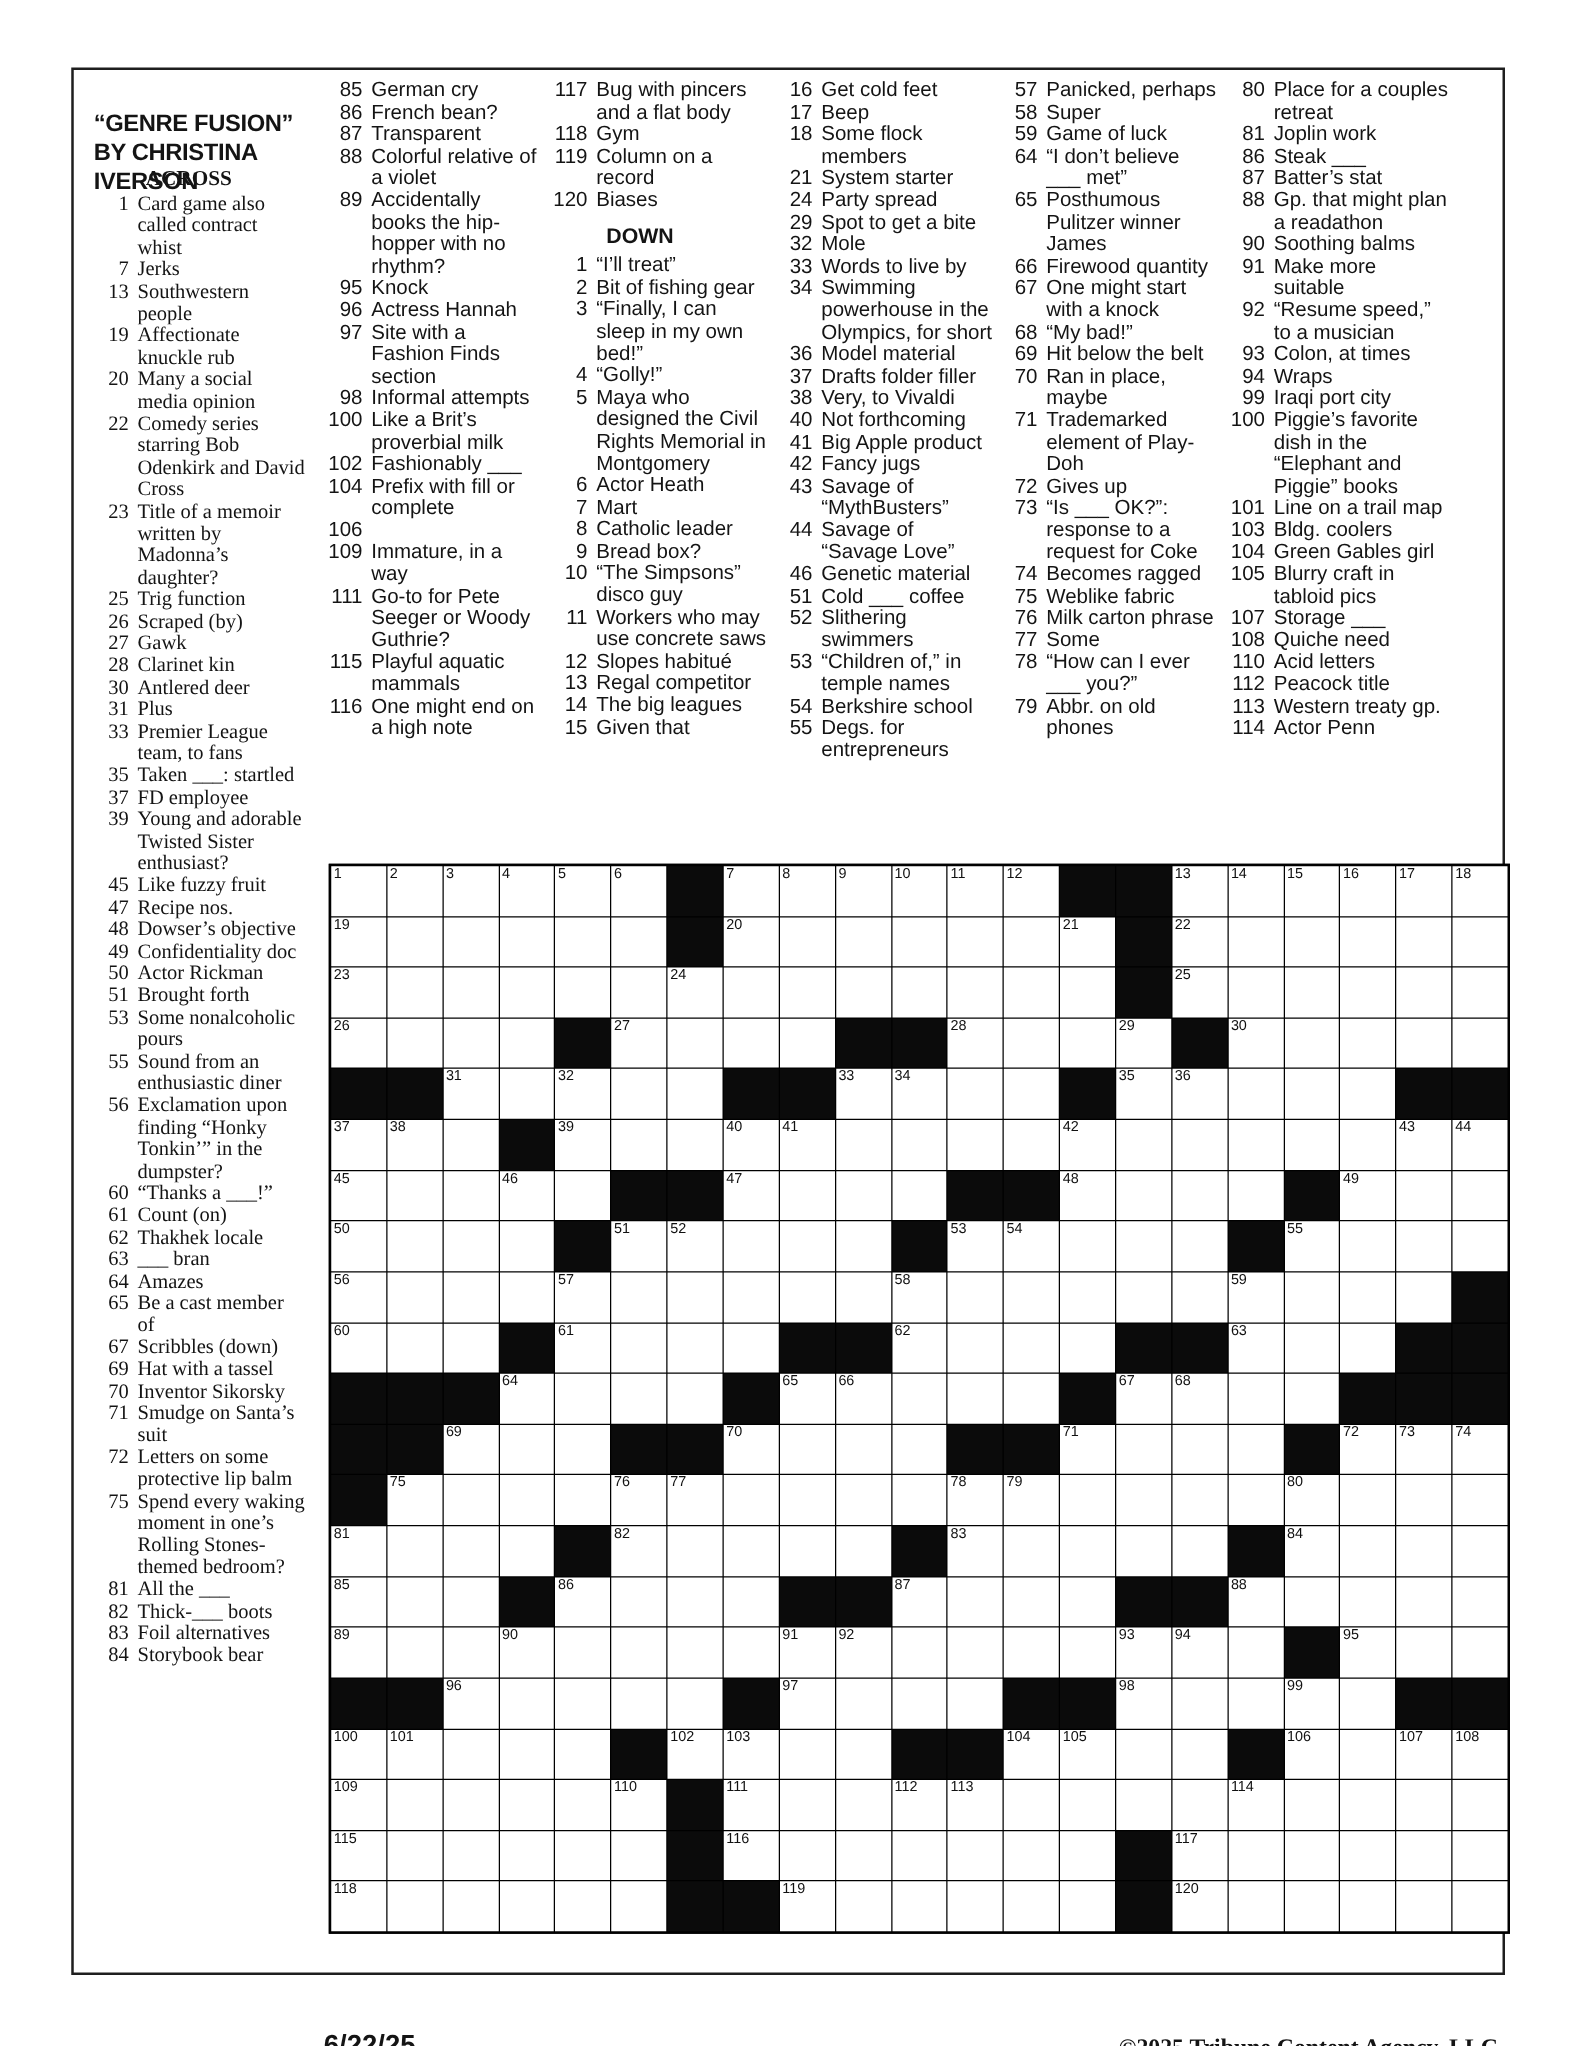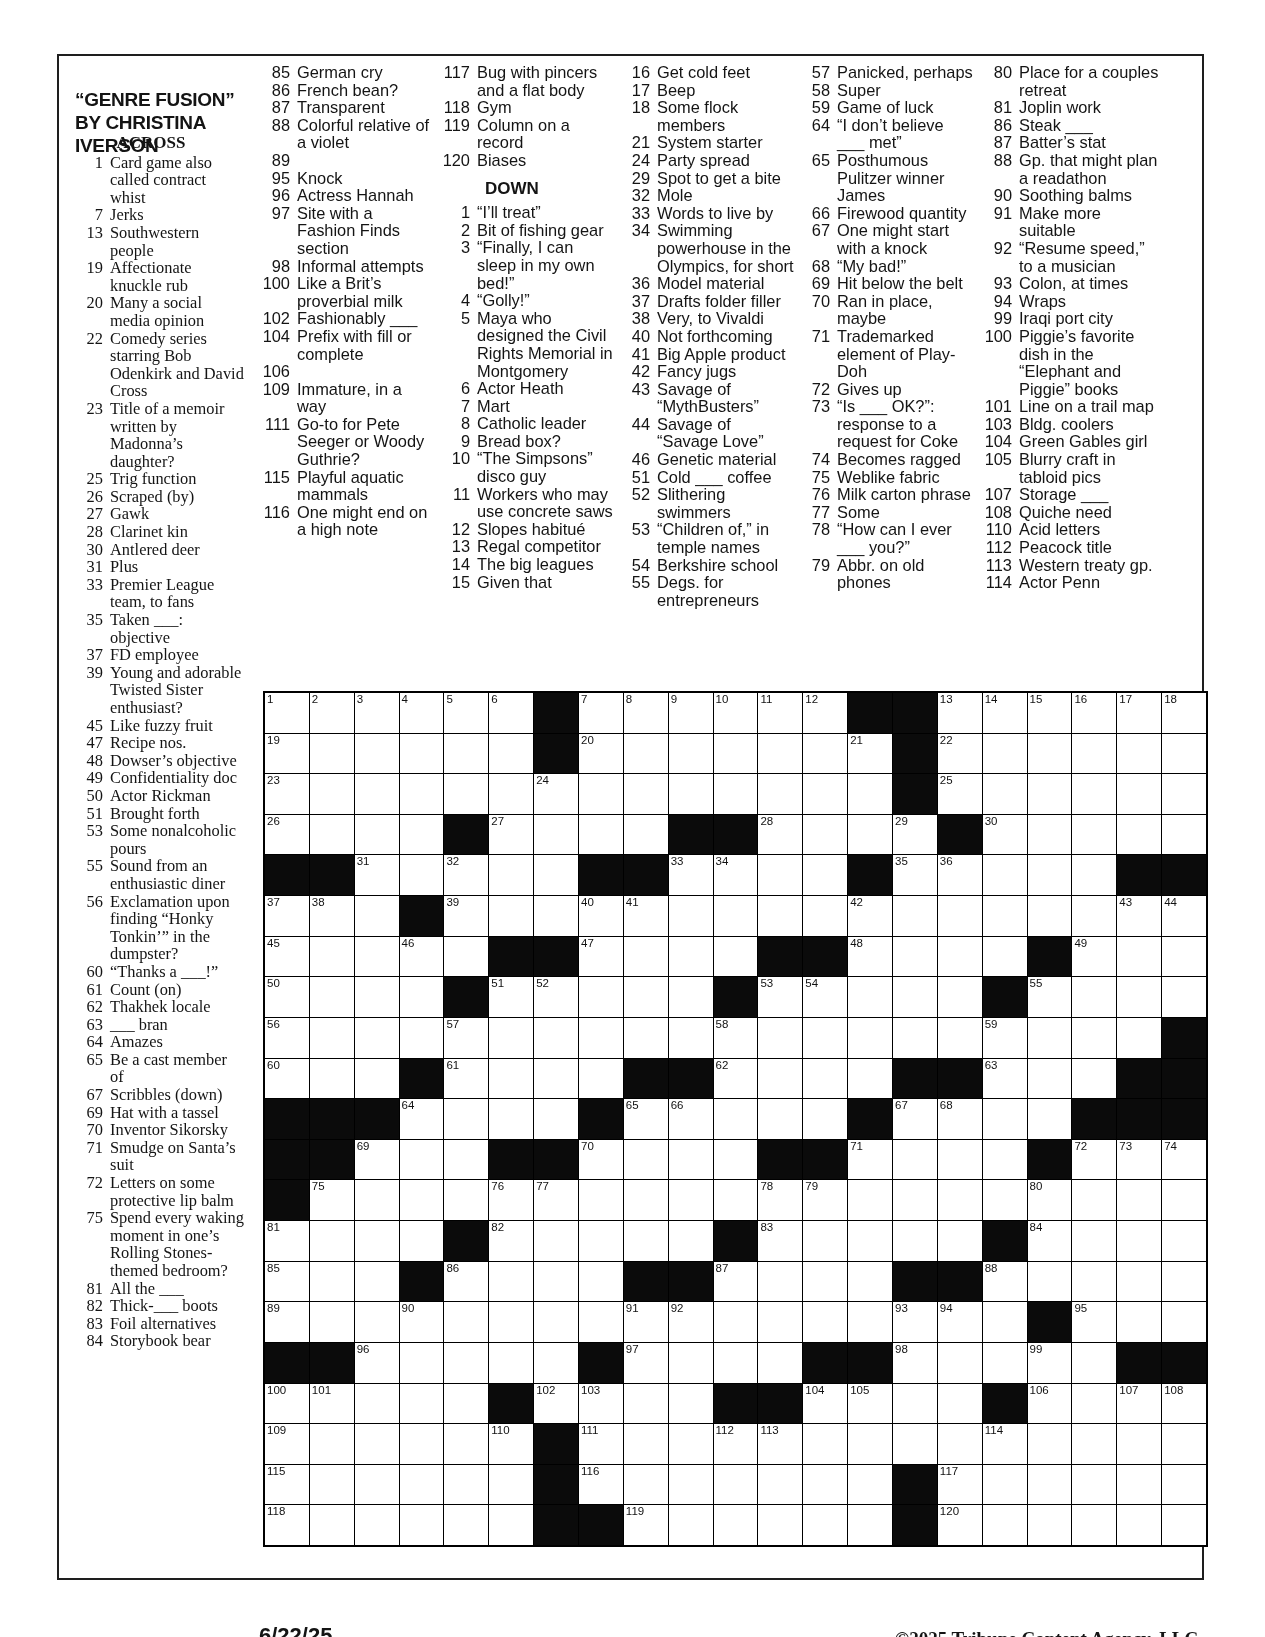--- a/index.html
+++ b/index.html
@@ -113,21 +113,21 @@
       <div class="clue">
         <span class="n">31</span>
         <span class="t">Plus</span>
       </div>
       <div class="clue">
         <span class="n">33</span>
         <span class="t">Premier League team, to fans</span>
       </div>
       <div class="clue">
         <span class="n">35</span>
-        <span class="t">Taken ___: objective</span>
+        <span class="t">Taken ___: startled</span>
       </div>
       <div class="clue">
         <span class="n">37</span>
         <span class="t">FD employee</span>
       </div>
       <div class="clue">
         <span class="n">39</span>
         <span class="t">Young and adorable Twisted Sister enthusiast?</span>
       </div>
       <div class="clue">
@@ -246,20 +246,21 @@
       <div class="clue">
         <span class="n">87</span>
         <span class="t">Transparent</span>
       </div>
       <div class="clue">
         <span class="n">88</span>
         <span class="t">Colorful relative of a violet</span>
       </div>
       <div class="clue">
         <span class="n">89</span>
+        <span class="t">Accidentally books the hip-hopper with no rhythm?</span>
       </div>
       <div class="clue">
         <span class="n">95</span>
         <span class="t">Knock</span>
       </div>
       <div class="clue">
         <span class="n">96</span>
         <span class="t">Actress Hannah</span>
       </div>
       <div class="clue">

